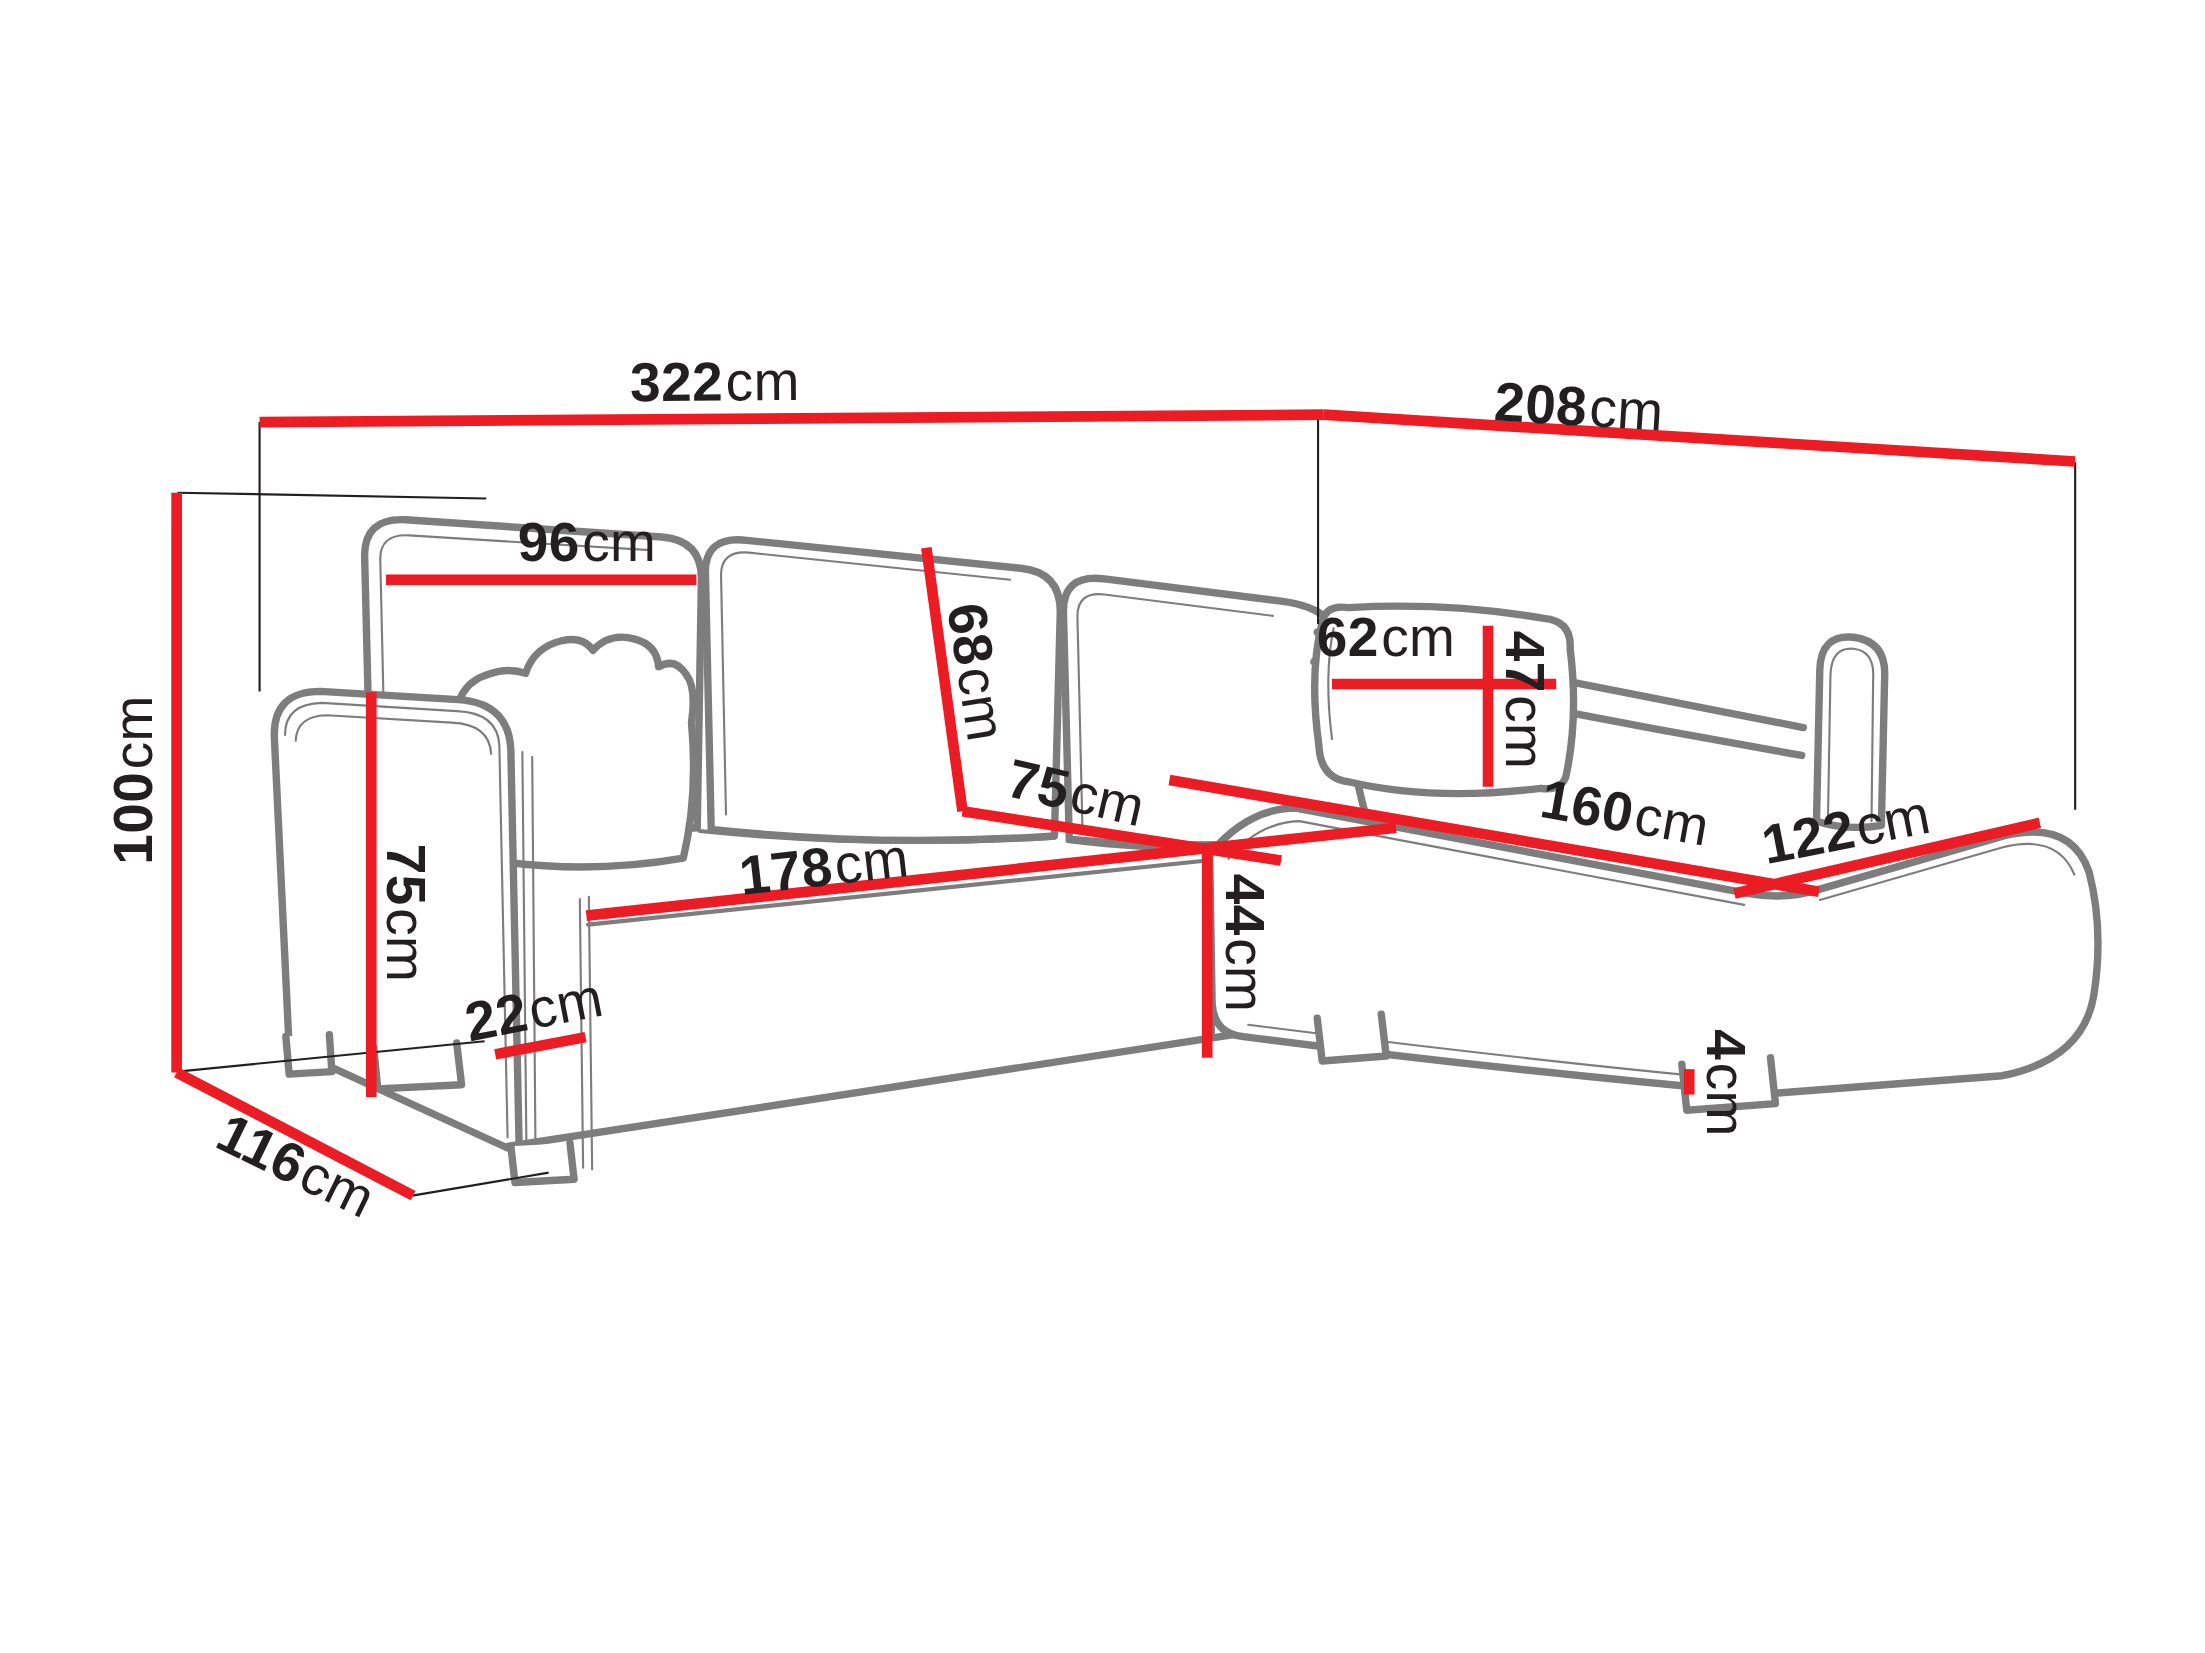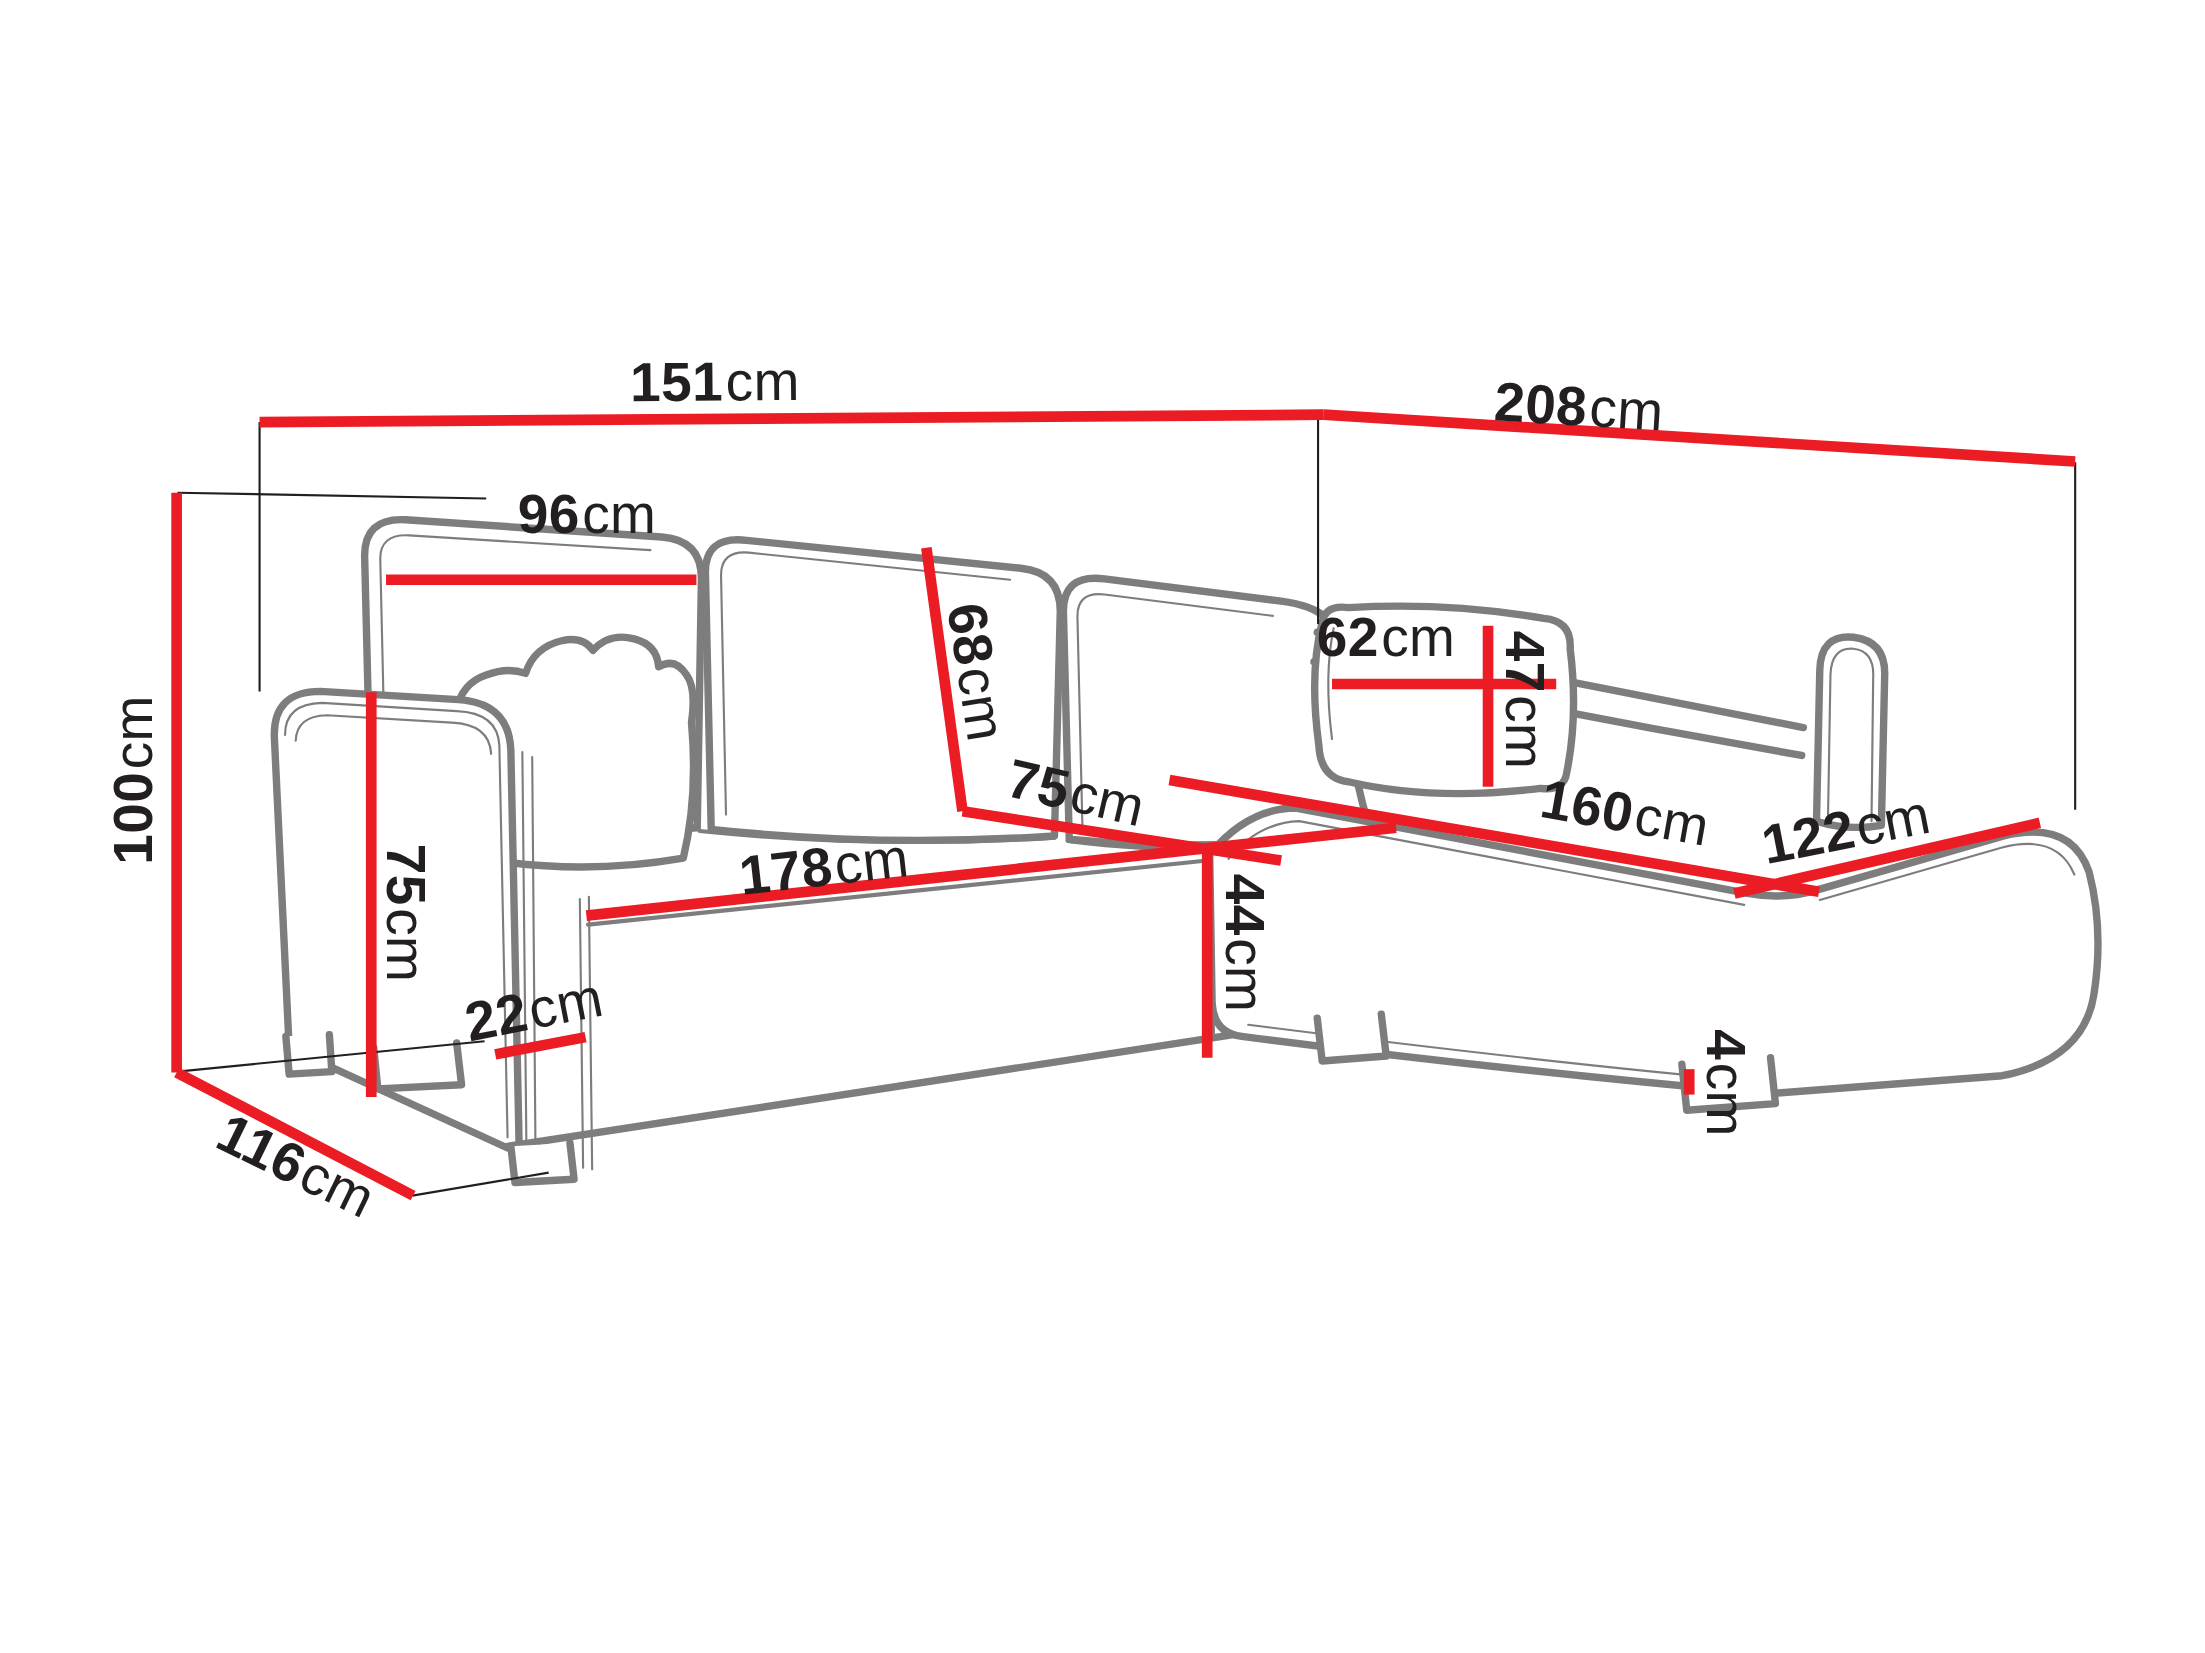--- a/index.html
+++ b/index.html
@@ -115,32 +115,32 @@
       <path class="red" d="M2112,1088 L2484,1002"></path>
       <path class="red" d="M1622,833 L1895,833"></path>
       <path class="red" d="M1812,762 L1812,958"></path>
       <path class="red" d="M603,1284 L713,1263"></path>
       <path class="red" d="M452,843 L452,1336"></path>
       <path class="red" d="M2057,1302 L2057,1333"></path>
     </g>
   </svg>
 
   <div class="dim-label" style="left:715px;top:382px;--rot:-0.5deg">
-    <span class="value">151</span><span class="unit">cm</span>
+    <span class="value">322</span><span class="unit">cm</span>
   </div>
   <div class="dim-label" style="left:1579px;top:407px;--rot:3.5deg">
     <span class="value">208</span><span class="unit">cm</span>
   </div>
   <div class="dim-label" style="left:133px;top:780px;--rot:-90deg">
     <span class="value">100</span><span class="unit">cm</span>
   </div>
   <div class="dim-label" style="left:296px;top:1166px;--rot:26deg">
     <span class="value">116</span><span class="unit">cm</span>
   </div>
-  <div class="dim-label" style="left:587px;top:514px;--rot:0deg">
+  <div class="dim-label" style="left:587px;top:542px;--rot:0deg">
     <span class="value">96</span><span class="unit">cm</span>
   </div>
   <div class="dim-label" style="left:976px;top:672px;--rot:81deg">
     <span class="value">68</span><span class="unit">cm</span>
   </div>
   <div class="dim-label" style="left:1076px;top:793px;--rot:13deg">
     <span class="value">75</span><span class="unit">cm</span>
   </div>
   <div class="dim-label" style="left:824px;top:867px;--rot:-6.5deg">
     <span class="value">178</span><span class="unit">cm</span>

